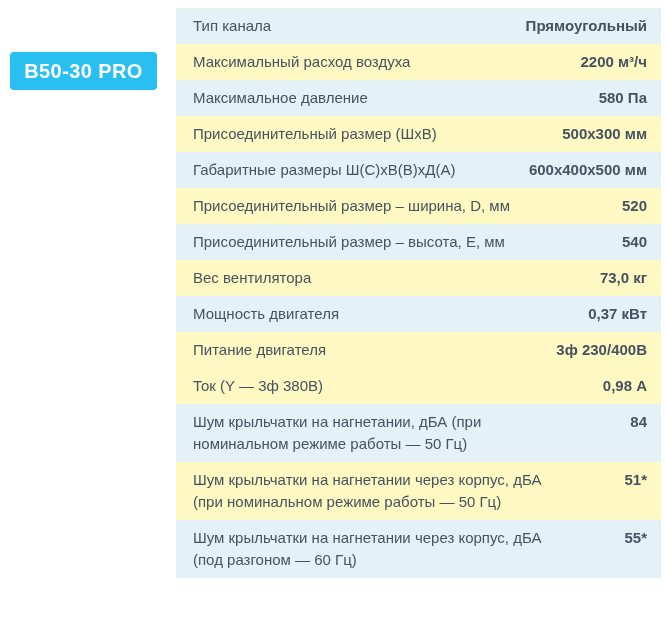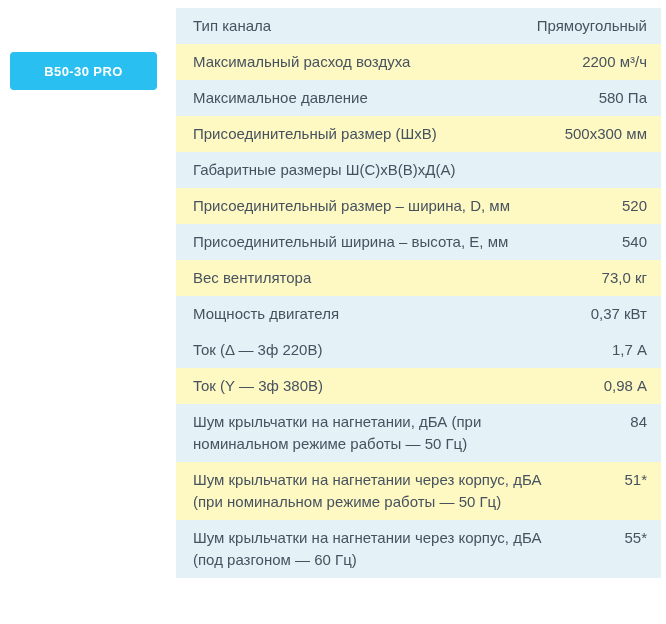--- a/index.html
+++ b/index.html
@@ -13,21 +13,21 @@
   .badge {
     position: absolute;
     left: 10px; top: 52px;
     width: 147px; height: 38px;
     background: #29BFF0;
     border-radius: 4px;
     display: flex;
     align-items: center;
     justify-content: center;
     color: #ffffff;
-    font-size: 13px;
+    font-size: 20px;
     font-weight: 700;
     letter-spacing: 0.4px;
     cursor: pointer;
   }
   .spec-table {
     position: absolute;
     left: 176px; top: 8px;
     width: 485px;
     display: flex;
     flex-direction: column;
@@ -48,20 +48,21 @@
     max-width: 368px;
     text-align: left;
   }
   .row .value {
     color: #47525F;
     font-size: 15px;
     line-height: 22px;
     white-space: nowrap;
     text-align: right;
     margin-left: 28px;
+    font-weight: bold;
   }
 </style>
 </head>
 <body>
 
 <div class="badge">B50-30 PRO</div>
 
 <div class="spec-table">
     <div class="row alt">
       <div class="label">Тип канала</div>
@@ -74,40 +75,41 @@
     <div class="row alt">
       <div class="label">Максимальное давление</div>
       <div class="value">580 Па</div>
     </div>
     <div class="row">
       <div class="label">Присоединительный размер (ШхВ)</div>
       <div class="value">500х300 мм</div>
     </div>
     <div class="row alt">
       <div class="label">Габаритные размеры Ш(С)хВ(В)хД(А)</div>
+      <div class="value">600х400х500 мм</div>
     </div>
     <div class="row">
       <div class="label">Присоединительный размер – ширина, D, мм</div>
       <div class="value">520</div>
     </div>
     <div class="row alt">
-      <div class="label">Присоединительный ширина – высота, E, мм</div>
+      <div class="label">Присоединительный размер – высота, E, мм</div>
       <div class="value">540</div>
     </div>
     <div class="row">
       <div class="label">Вес вентилятора</div>
       <div class="value">73,0 кг</div>
     </div>
     <div class="row alt">
       <div class="label">Мощность двигателя</div>
       <div class="value">0,37 кВт</div>
     </div>
-    <div class="row alt">
-      <div class="label">Ток (Δ — 3ф 220В)</div>
-      <div class="value">1,7 А</div>
+    <div class="row">
+      <div class="label">Питание двигателя</div>
+      <div class="value">3ф 230/400В</div>
     </div>
     <div class="row">
       <div class="label">Ток (Y — 3ф 380В)</div>
       <div class="value">0,98 А</div>
     </div>
     <div class="row alt">
       <div class="label">Шум крыльчатки на нагнетании, дБА (при номинальном режиме работы — 50 Гц)</div>
       <div class="value">84</div>
     </div>
     <div class="row">

